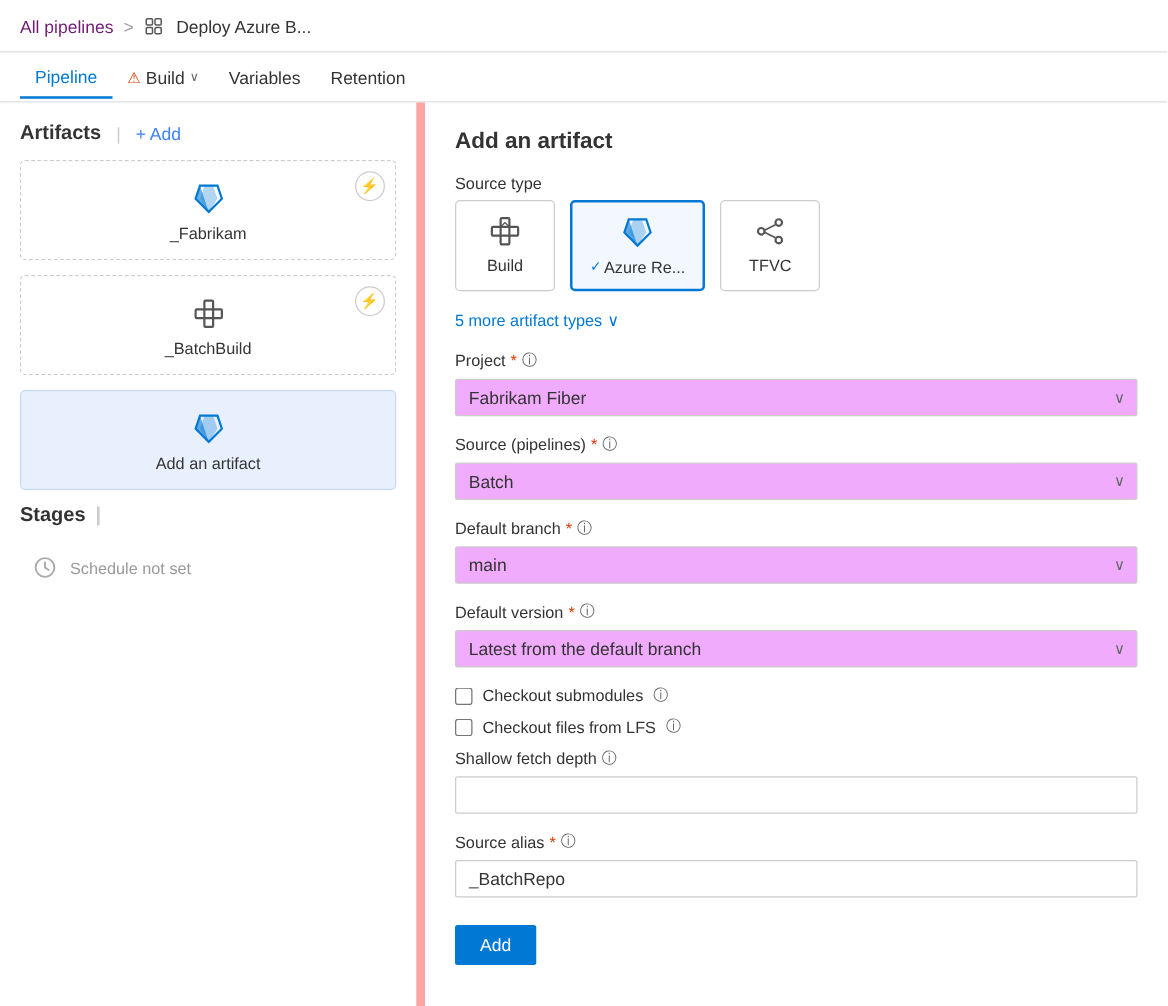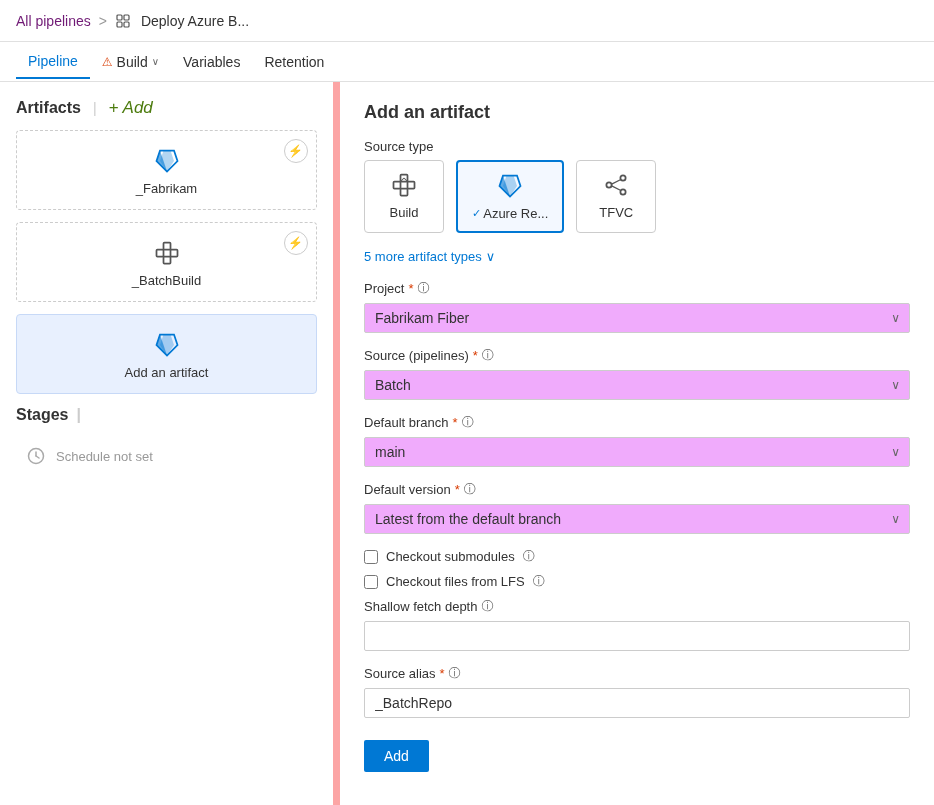--- a/index.html
+++ b/index.html
@@ -22,21 +22,21 @@
     .main-layout { display: flex; height: calc(805px - 82px); }
 
     
     .left-panel {
       width: 340px; border-right: 7px solid #fca5a5; overflow-y: auto; padding: 16px;
       flex-shrink: 0;
     }
 
     .section-header { display: flex; align-items: center; gap: 8px; margin-bottom: 12px; }
     .section-title { font-size: 16px; font-weight: 600; color: #333; }
-    .add-btn { display: flex; align-items: center; gap: 4px; color: #4d7c0f; cursor: pointer; font-size: 17px; font-style: italic; }
+    .add-btn { display: flex; align-items: center; gap: 4px; color: #3b82f6; cursor: pointer; font-size: 14px; }
     .divider-v { color: #ccc; margin: 0 4px; }
 
     .artifact-card {
       border: 1px dashed #ccc; border-radius: 4px; padding: 12px; margin-bottom: 12px;
       position: relative; background: #fff; min-height: 80px; display: flex;
       flex-direction: column; align-items: center; justify-content: center;
     }
     .artifact-card.selected { background: #e8f0fe; border: 1px solid #c7d9f7; }
 
     .artifact-icon { width: 32px; height: 32px; margin-bottom: 4px; display: flex; align-items: center; justify-content: center; }

